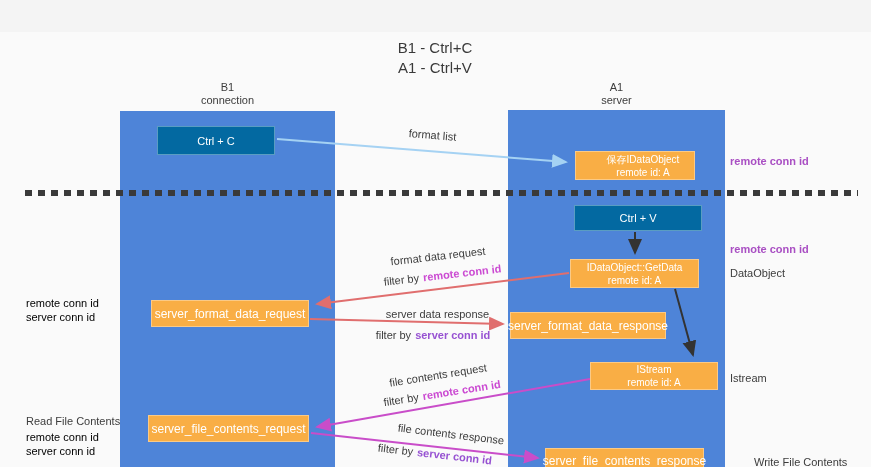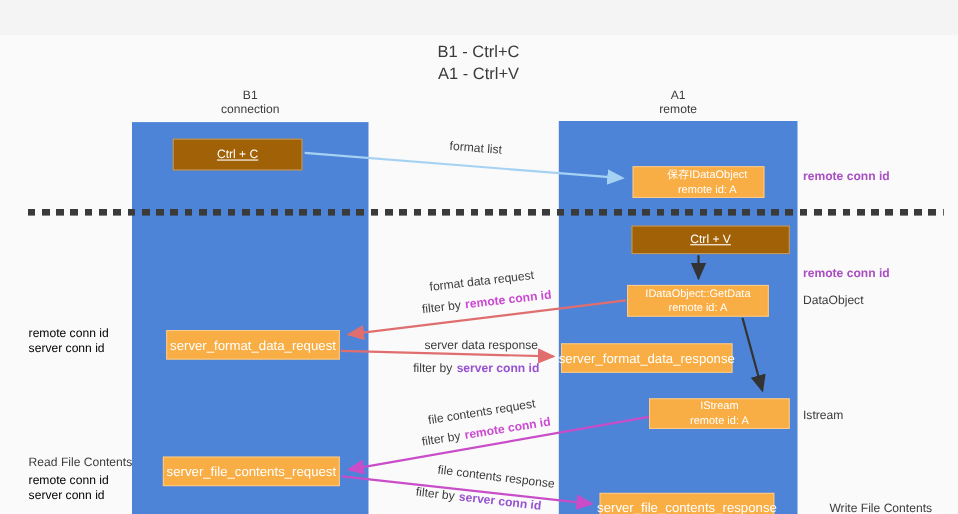--- a/index.html
+++ b/index.html
@@ -22,27 +22,27 @@
   .lifeline { background:#4e84d8; z-index:1; }
   .lifeline.left  { left:120px; top:79px;  width:215px; height:372px; }
   .lifeline.right { left:508px; top:78px;  width:217px; height:374px; }
   
   .dash-line { left:25px; top:158px; width:833px; height:6px; z-index:4;
     background:repeating-linear-gradient(90deg,#3a3a3a 0 7px, transparent 7px 13px); }
   
   .node { z-index:3; color:#fff; text-align:center; display:flex;
     flex-direction:column; justify-content:center; align-items:center;
     border:1px solid rgba(255,255,255,0.35); box-sizing:border-box; }
-  .node.green  { background:#a16207;text-decoration:underline; }
+  .node.green  { background:#0369a1; }
   .node.orange { background:#f9ae45; }
   .node .l1, .node .l2 { line-height:13px; font-size:10px; }
   .node.single { font-size:12px; }
   #ctrl-c   { left:157px; top:94px;  width:118px; height:29px; font-size:11px; }
   #save-ido { left:575px; top:119px; width:120px; height:29px;padding-left:16px; }
-  #ctrl-v   { left:574px; top:173px; width:144px; height:26px; font-size:11px; }
+  #ctrl-v   { left:574px; top:173px; width:128px; height:26px; font-size:11px; }
   #getdata  { left:570px; top:227px; width:129px; height:29px; }
   #istream-box { left:590px; top:330px; width:128px; height:28px; }
   #sfdreq   { left:151px; top:268px; width:158px; height:27px; }
   #sfdresp  { left:510px; top:280px; width:156px; height:27px; }
   #sfcreq   { left:148px; top:383px; width:161px; height:27px; }
   #sfcresp  { left:545px; top:416px; width:159px; height:26px; }
   
   #arrow-layer { left:0; top:0; z-index:2; }
   
   .mid-label { z-index:5; font-size:11px; color:#3c3c3c; text-align:center; white-space:nowrap; }
@@ -80,21 +80,21 @@
     <div>B1 - Ctrl+C</div>
     <div>A1 - Ctrl+V</div>
   </div>
 
   <div class="abs col-header left">
     <div>B1</div>
     <div>connection</div>
   </div>
   <div class="abs col-header right">
     <div>A1</div>
-    <div>remote</div>
+    <div>server</div>
   </div>
 
   <div class="abs lifeline left"></div>
   <div class="abs lifeline right"></div>
 
   <svg id="arrow-layer" class="abs" width="871" height="467">
     <defs>
       <marker id="m-blue" markerWidth="9" markerHeight="8" refX="7" refY="3.5" orient="auto">
         <path d="M0,0 L8,3.5 L0,7 Z" fill="#a5d2f3"></path>
       </marker>

